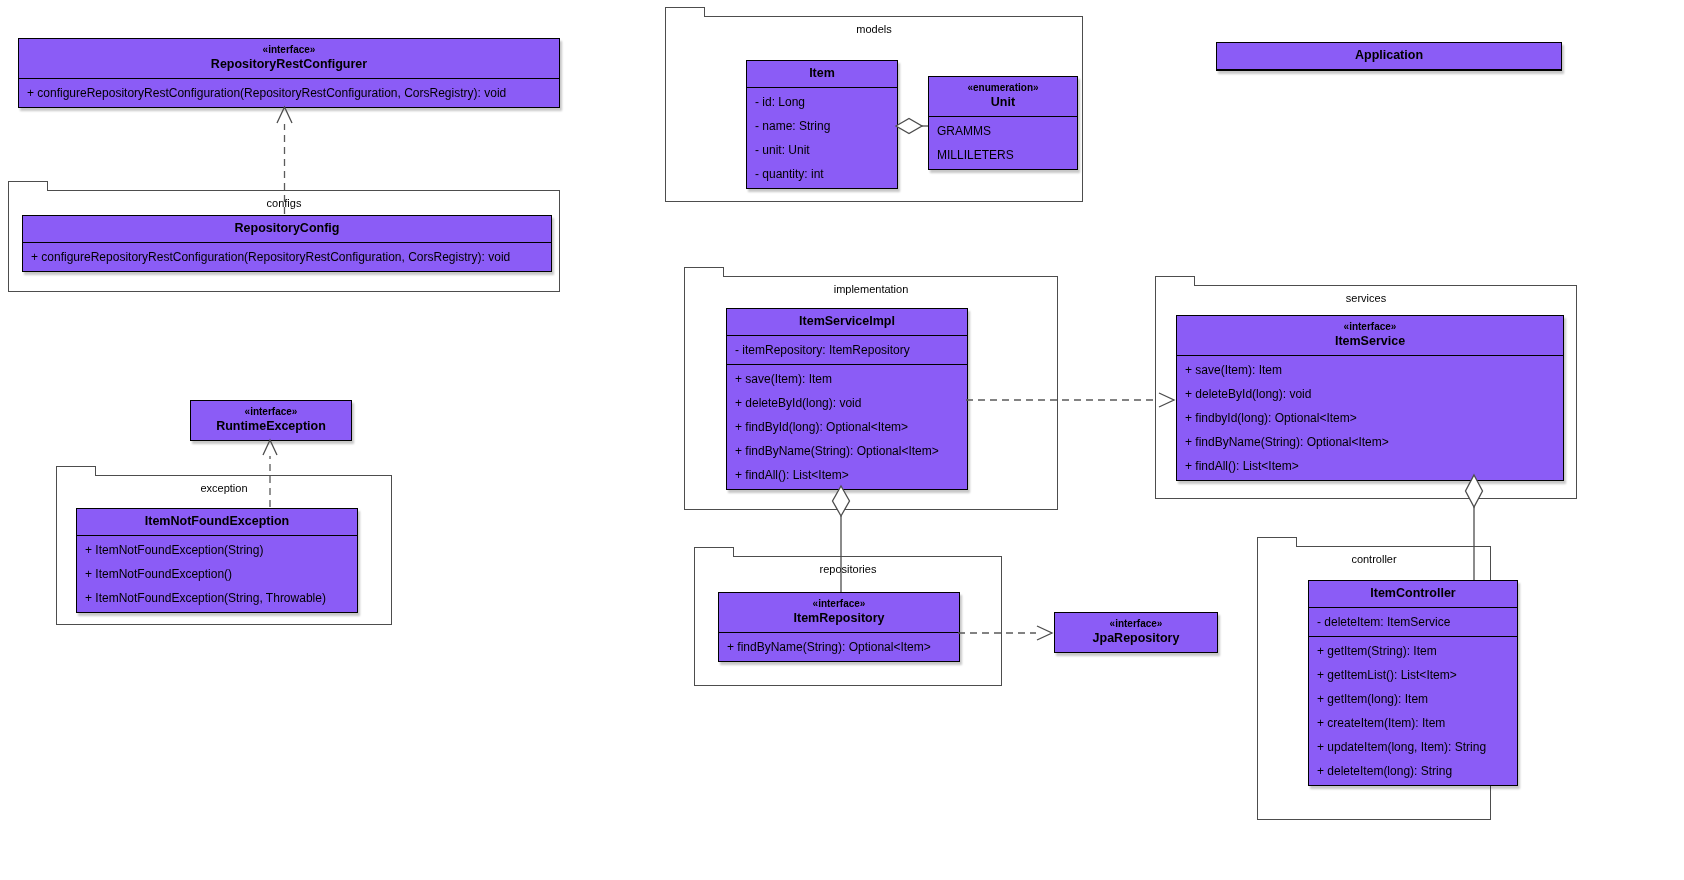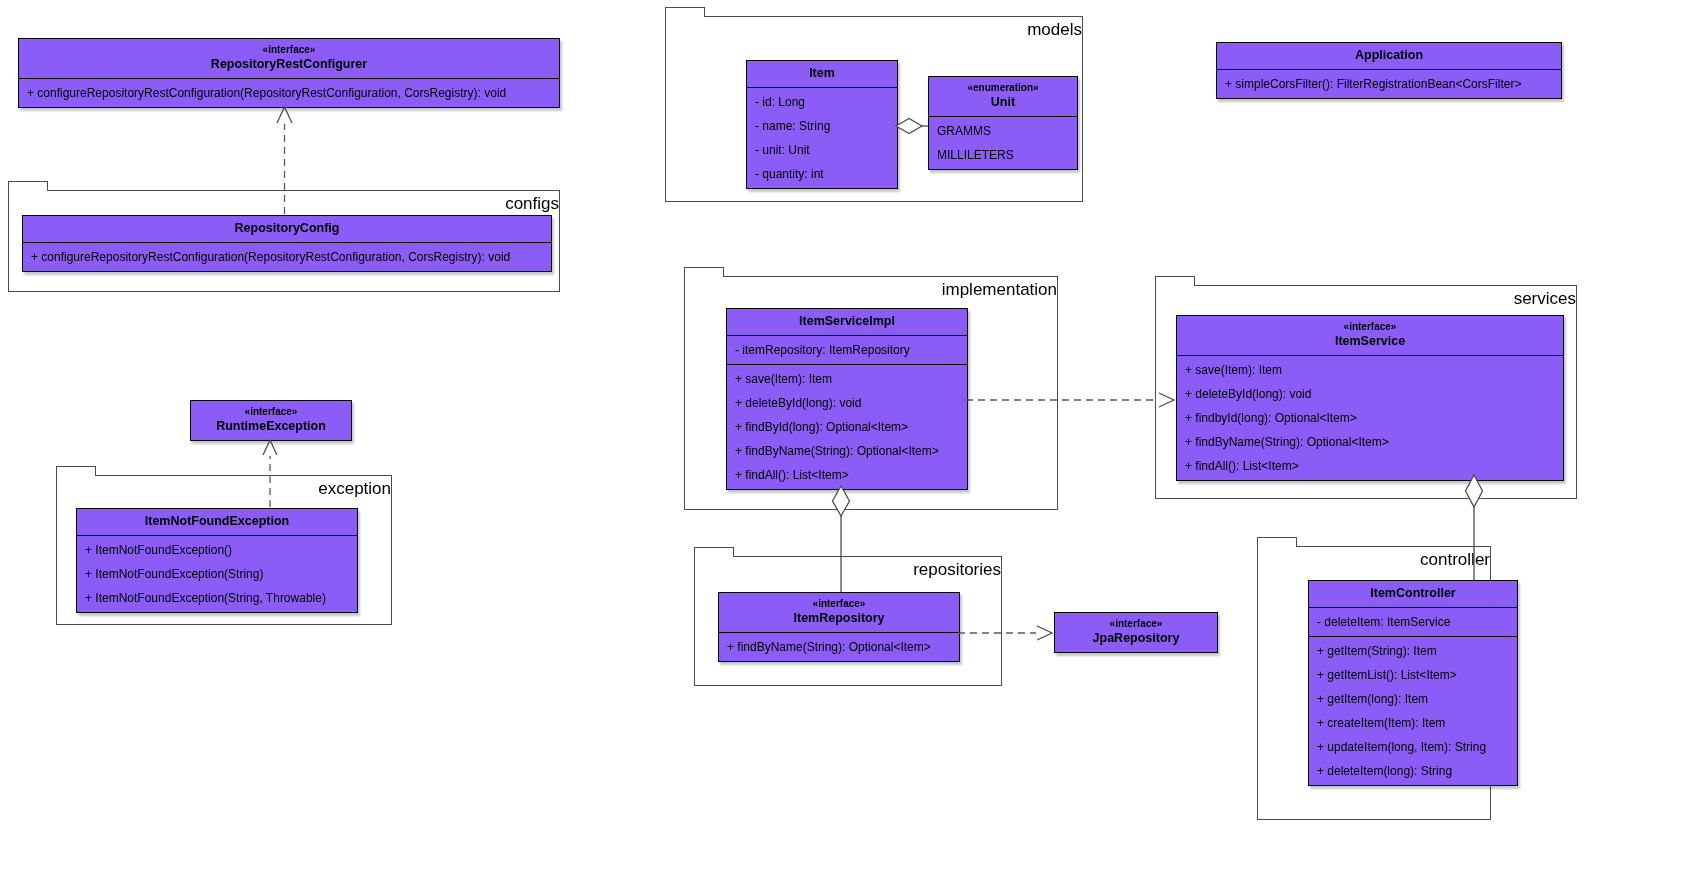--- a/index.html
+++ b/index.html
@@ -3,21 +3,21 @@
 <meta charset="utf-8">
 <style>
   html,body { margin:0; padding:0; background:#fff; }
   body { font-family:"Liberation Sans","DejaVu Sans",sans-serif; color:#000; }
   #canvas { position:relative; width:1684px; height:880px; background:#ffffff; overflow:hidden; }
 
   
   .pkg { position:absolute; z-index:1; border:1px solid #4d4d4d; background:transparent; }
   .pkg-tab { position:absolute; top:-10px; left:-1px; width:38px; height:9px;
              border:1px solid #4d4d4d; border-bottom:none; background:#fff; }
-  .pkg-label { height:25px; line-height:25px; text-align:right; font-size:17px; white-space:nowrap; }
+  .pkg-label { height:25px; line-height:25px; text-align:center; font-size:11px; white-space:nowrap; }
 
   
   .cls { position:absolute; z-index:2; background:#8b5cf6; border:1px solid #000;
          box-shadow:2px 3px 2px rgba(0,0,0,0.22); }
   .cls-head { padding:4px 6px 5px; text-align:center; border-bottom:1px solid #000; }
   .cls.hdr-only .cls-head { border-bottom:none; }
   .stereo { font-size:10px; font-weight:bold; line-height:13px; white-space:nowrap; }
   .name   { font-size:12.5px; font-weight:bold; line-height:17px; white-space:nowrap; }
   .sec { padding:2px 0; }
   .sec + .sec { border-top:1px solid #000; }
@@ -94,22 +94,22 @@
       <div class="stereo">«interface»</div>
       <div class="name">RuntimeException</div>
     </div>
   </div>
 
   <div class="cls" style="left:76px; top:508px; width:280px;">
     <div class="cls-head">
       <div class="name">ItemNotFoundException</div>
     </div>
     <div class="sec">
+      <div class="row">+ ItemNotFoundException(String)</div>
       <div class="row">+ ItemNotFoundException()</div>
-      <div class="row">+ ItemNotFoundException(String)</div>
       <div class="row">+ ItemNotFoundException(String, Throwable)</div>
     </div>
   </div>
 
   <div class="cls" style="left:928px; top:76px; width:148px;">
     <div class="cls-head">
       <div class="stereo">«enumeration»</div>
       <div class="name">Unit</div>
     </div>
     <div class="sec">
@@ -126,23 +126,20 @@
       <div class="row">- id: Long</div>
       <div class="row">- name: String</div>
       <div class="row">- unit: Unit</div>
       <div class="row">- quantity: int</div>
     </div>
   </div>
 
   <div class="cls" style="left:1216px; top:42px; width:344px;">
     <div class="cls-head">
       <div class="name">Application</div>
-    </div>
-    <div class="sec">
-      <div class="row">+ simpleCorsFilter(): FilterRegistrationBean&lt;CorsFilter&gt;</div>
     </div>
   </div>
 
   <div class="cls" style="left:726px; top:308px; width:240px;">
     <div class="cls-head">
       <div class="name">ItemServiceImpl</div>
     </div>
     <div class="sec">
       <div class="row">- itemRepository: ItemRepository</div>
     </div>

